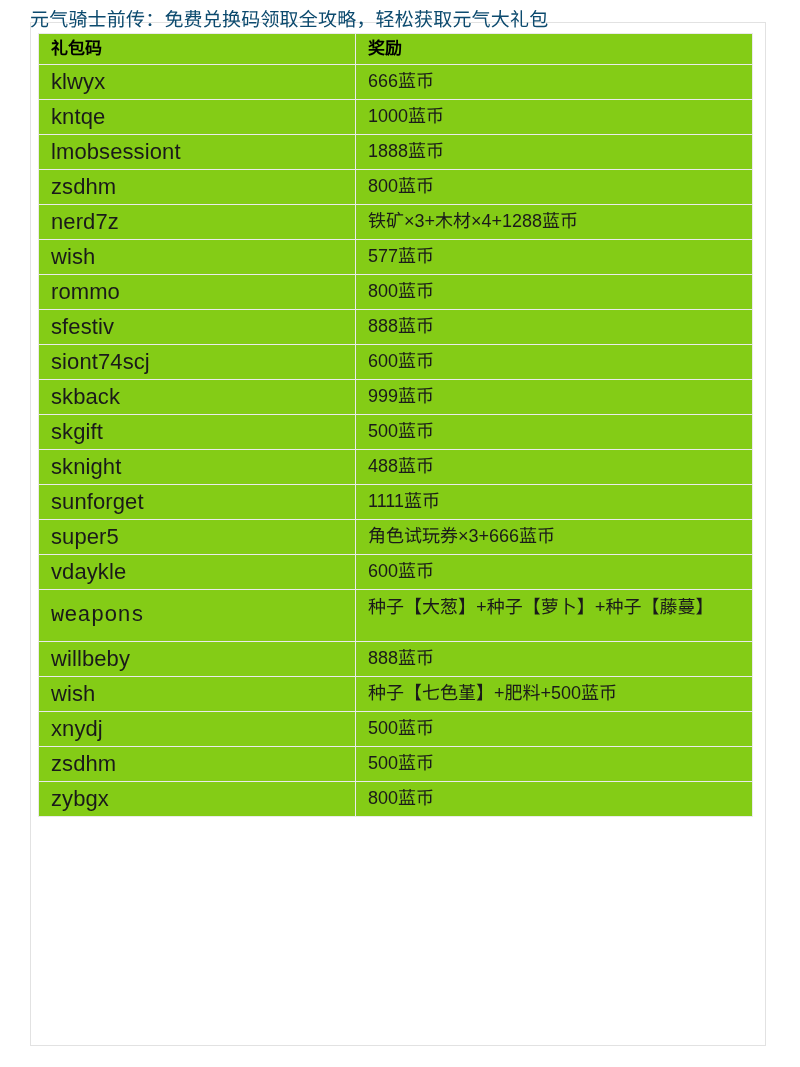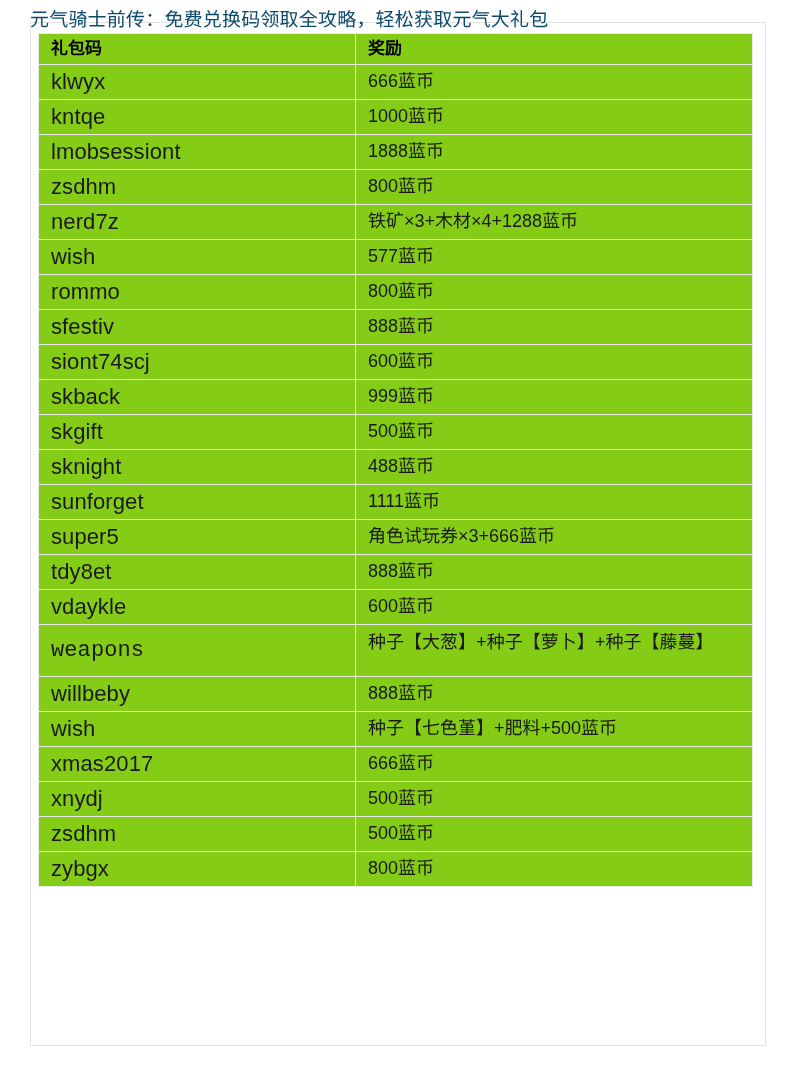--- a/index.html
+++ b/index.html
@@ -189,44 +189,36 @@
           </tr>
           <tr>
             <td class="code-cell">sunforget</td>
             <td class="reward-cell">1111蓝币</td>
           </tr>
           <tr>
             <td class="code-cell">super5</td>
             <td class="reward-cell">角色试玩券×3+666蓝币</td>
           </tr>
           <tr>
-            <td class="code-cell">tdy8et</td>
-            <td class="reward-cell">888蓝币</td>
-          </tr>
-          <tr>
             <td class="code-cell">vdaykle</td>
             <td class="reward-cell">600蓝币</td>
           </tr>
           <tr class="tall">
             <td class="code-cell">weapons</td>
             <td class="reward-cell">种子【大葱】+种子【萝卜】+种子【藤蔓】</td>
           </tr>
           <tr>
             <td class="code-cell">willbeby</td>
             <td class="reward-cell">888蓝币</td>
           </tr>
           <tr>
             <td class="code-cell">wish</td>
             <td class="reward-cell">种子【七色堇】+肥料+500蓝币</td>
           </tr>
           <tr>
-            <td class="code-cell">xmas2017</td>
-            <td class="reward-cell">666蓝币</td>
-          </tr>
-          <tr>
             <td class="code-cell">xnydj</td>
             <td class="reward-cell">500蓝币</td>
           </tr>
           <tr>
             <td class="code-cell">zsdhm</td>
             <td class="reward-cell">500蓝币</td>
           </tr>
           <tr>
             <td class="code-cell">zybgx</td>
             <td class="reward-cell">800蓝币</td>

